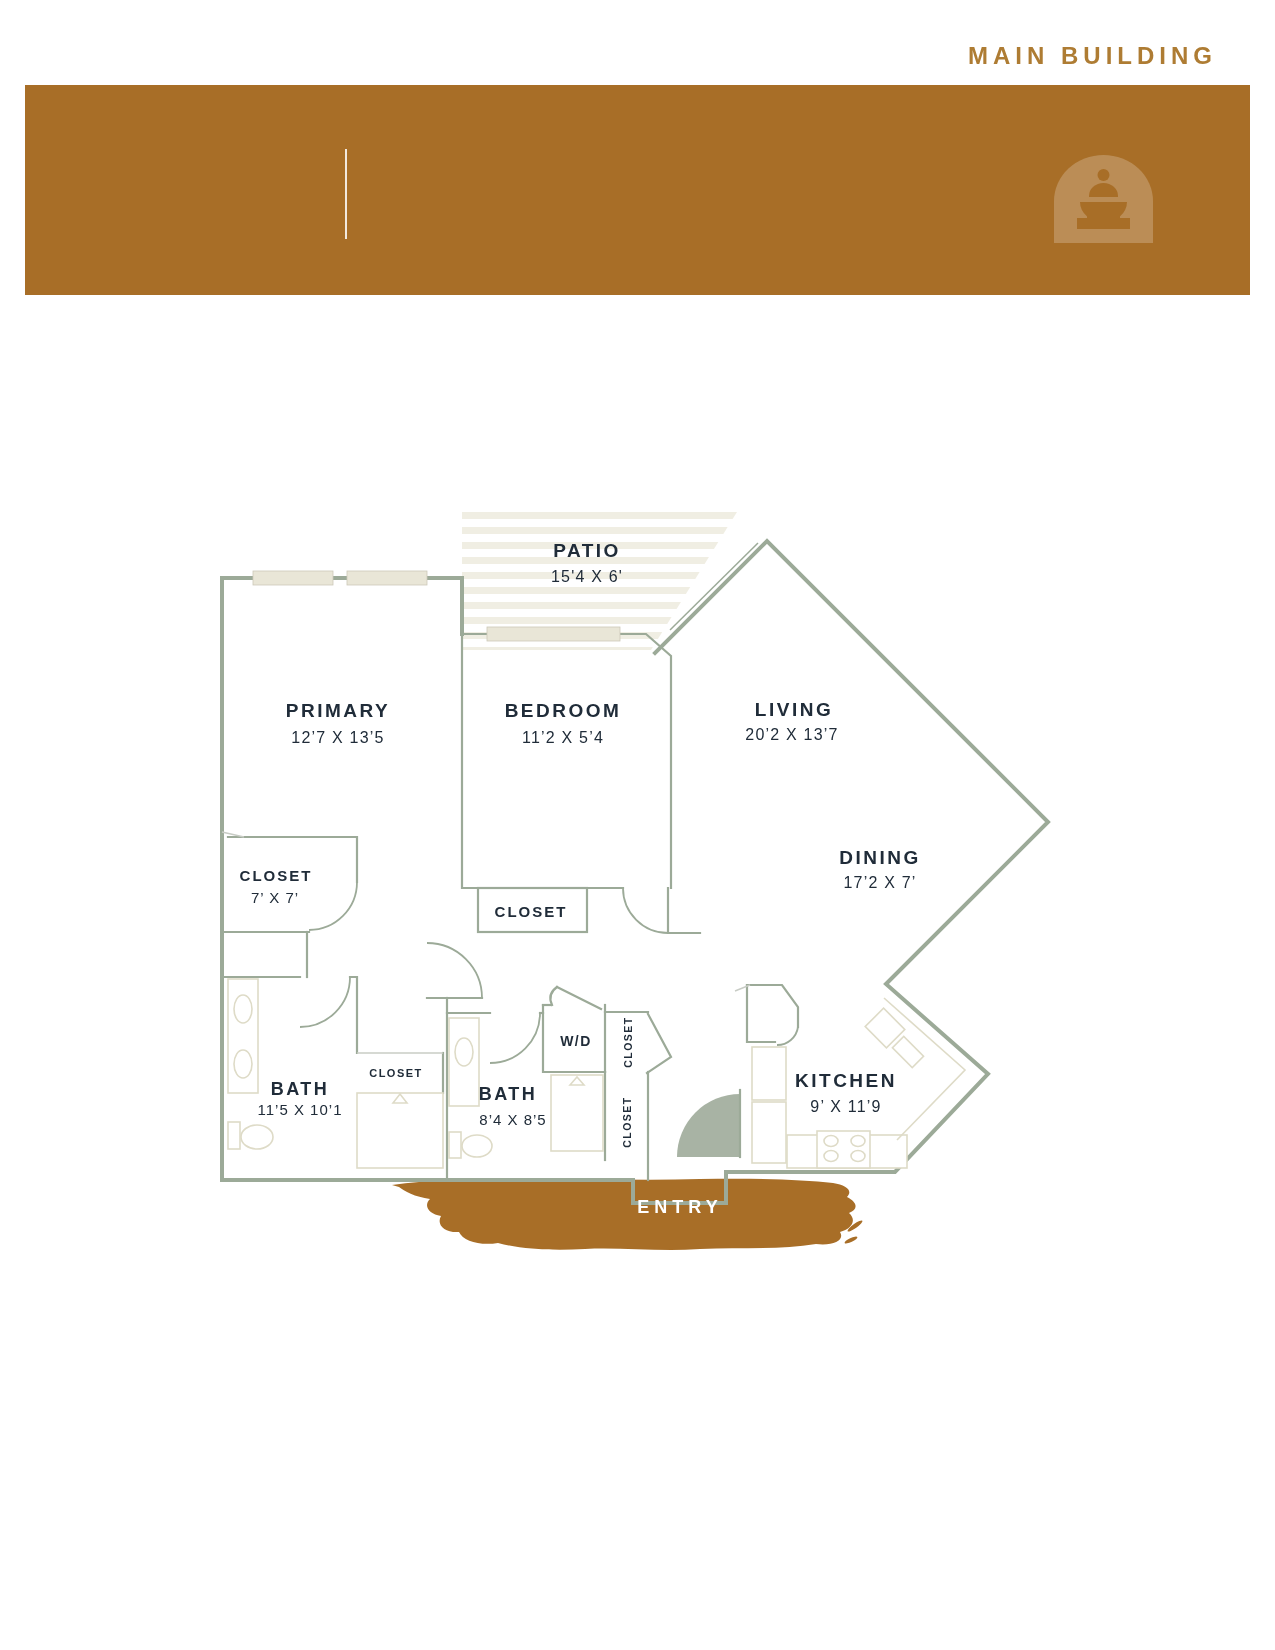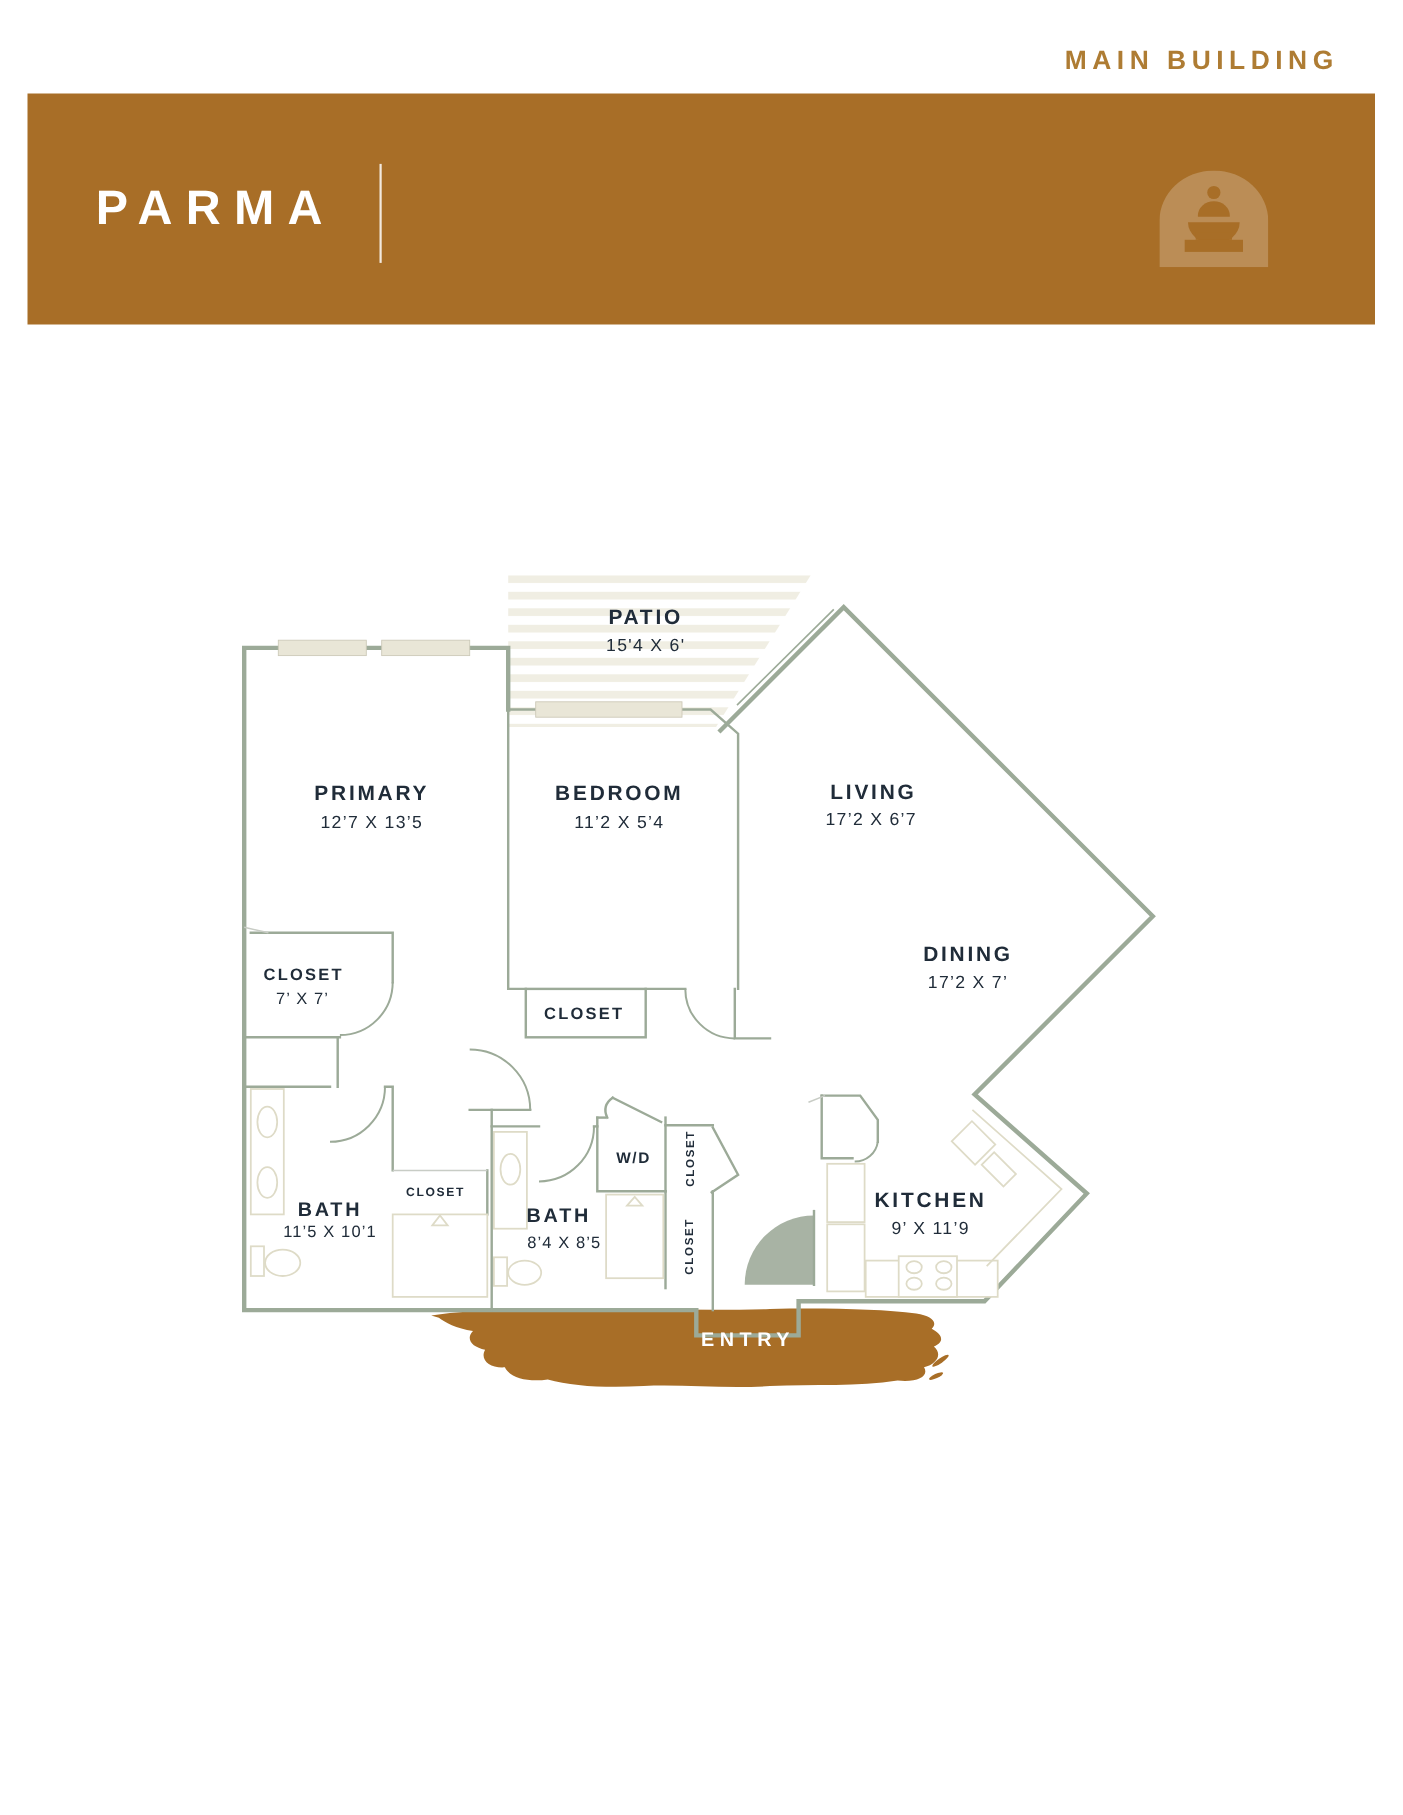--- a/index.html
+++ b/index.html
@@ -30,21 +30,21 @@
     width:2px;height:90px;
     background:rgba(255,255,255,0.85);
   }
   .banner-specs{
     position:absolute;left:405px;top:72px;
     color:#ffffff;font-size:19px;letter-spacing:2.5px;line-height:31px;
   }
   .banner-icon{
     position:absolute;left:1029px;top:70px;width:99px;height:88px;
   }
-  .plan{position:absolute;left:0;top:0;width:1275px;height:1408px;margin-top:11px;}
+  .plan{position:absolute;left:0;top:0;width:1275px;height:1408px;}
   .plan svg{position:absolute;left:0;top:0;}
   .lbl{
     position:absolute;transform:translate(-50%,-50%);
     color:#202C39;white-space:nowrap;text-align:center;
   }
   .lbl.name{font-weight:bold;font-size:19px;letter-spacing:2.5px;}
   .lbl.dims{font-size:16px;letter-spacing:1.2px;}
   .lbl.md{font-weight:bold;font-size:15px;letter-spacing:2px;}
   .lbl.mdd{font-size:15px;letter-spacing:1px;}
   .lbl.sm{font-weight:bold;font-size:14px;letter-spacing:1.5px;}
@@ -53,21 +53,20 @@
   .lbl.entry{color:#ffffff;font-weight:bold;font-size:18px;letter-spacing:5px;}
 </style>
 </head>
 <body>
 
 <div class="page">
 
   <div class="building-label">MAIN BUILDING</div>
 
   <header class="banner">
-    <h1 class="banner-title">PARMA</h1>
     <div class="banner-divider"></div>
     <div class="banner-icon">
       <svg width="99" height="88" viewBox="0 0 99 88">
         <path d="M0,88 L0,46 A49.5,46 0 0 1 99,46 L99,88 Z" fill="rgba(255,255,255,0.22)"></path>
         <g fill="#A86E27">
           <circle cx="49.5" cy="20" r="6"></circle>
           <path d="M35,41 A14.5,13 0 0 1 64,41 L64,42 L35,42 Z"></path>
           <path d="M26,47 L73,47 A23.5,20 0 0 1 26,47 Z"></path>
           <rect x="33" y="56" width="33" height="7"></rect>
           <rect x="23" y="63" width="53" height="11"></rect>
@@ -203,21 +202,21 @@
     <div class="lbl name" style="left:587px;top:551px;">PATIO</div>
     <div class="lbl dims" style="left:587px;top:577px;">15'4 X 6'</div>
 
     <div class="lbl name" style="left:338px;top:711px;">PRIMARY</div>
     <div class="lbl dims" style="left:338px;top:738px;">12’7 X 13’5</div>
 
     <div class="lbl name" style="left:563px;top:711px;">BEDROOM</div>
     <div class="lbl dims" style="left:563px;top:738px;">11’2 X 5’4</div>
 
     <div class="lbl name" style="left:794px;top:710px;">LIVING</div>
-    <div class="lbl dims" style="left:792px;top:735px;">17’2 X 6’7</div>
+    <div class="lbl dims" style="left:792px;top:735px;">20’2 X 13’7</div>
 
     <div class="lbl name" style="left:880px;top:858px;">DINING</div>
     <div class="lbl dims" style="left:880px;top:883px;">17’2 X 7’</div>
 
     <div class="lbl md" style="left:276px;top:875px;">CLOSET</div>
     <div class="lbl mdd" style="left:275px;top:897px;">7’ X 7’</div>
 
     <div class="lbl md" style="left:531px;top:911px;">CLOSET</div>
 
     <div class="lbl name" style="left:300px;top:1089px;font-size:18px;">BATH</div>

